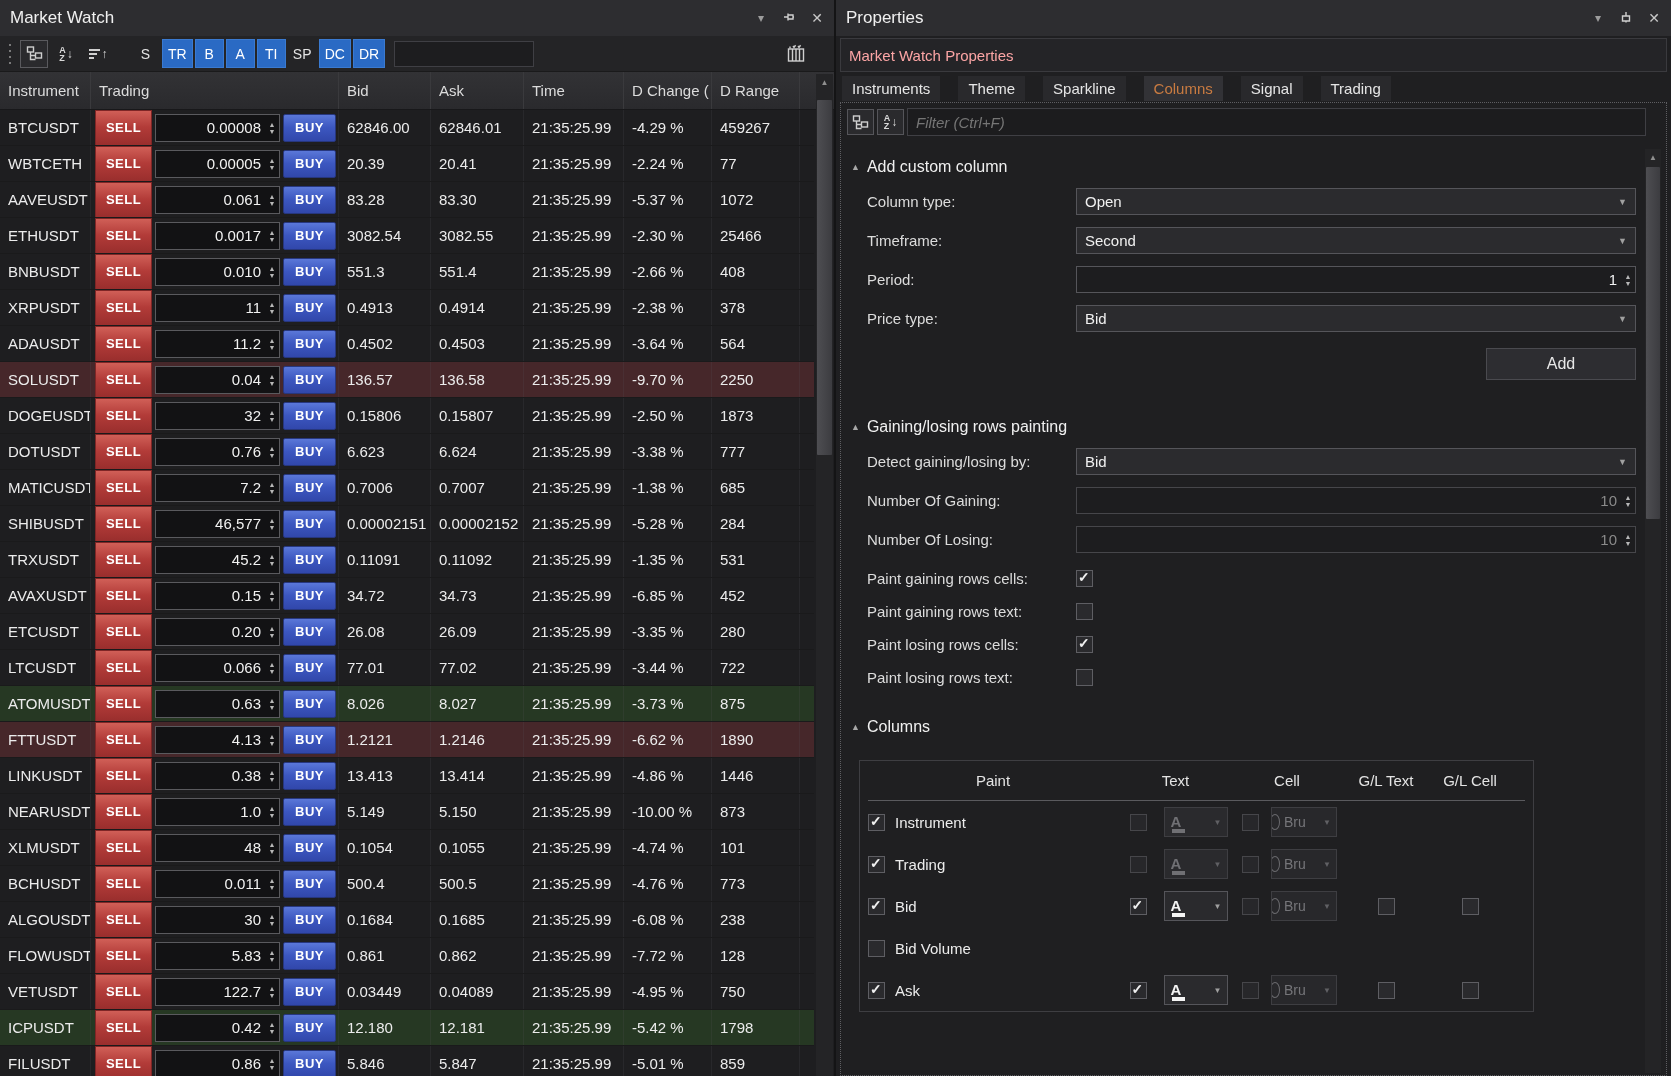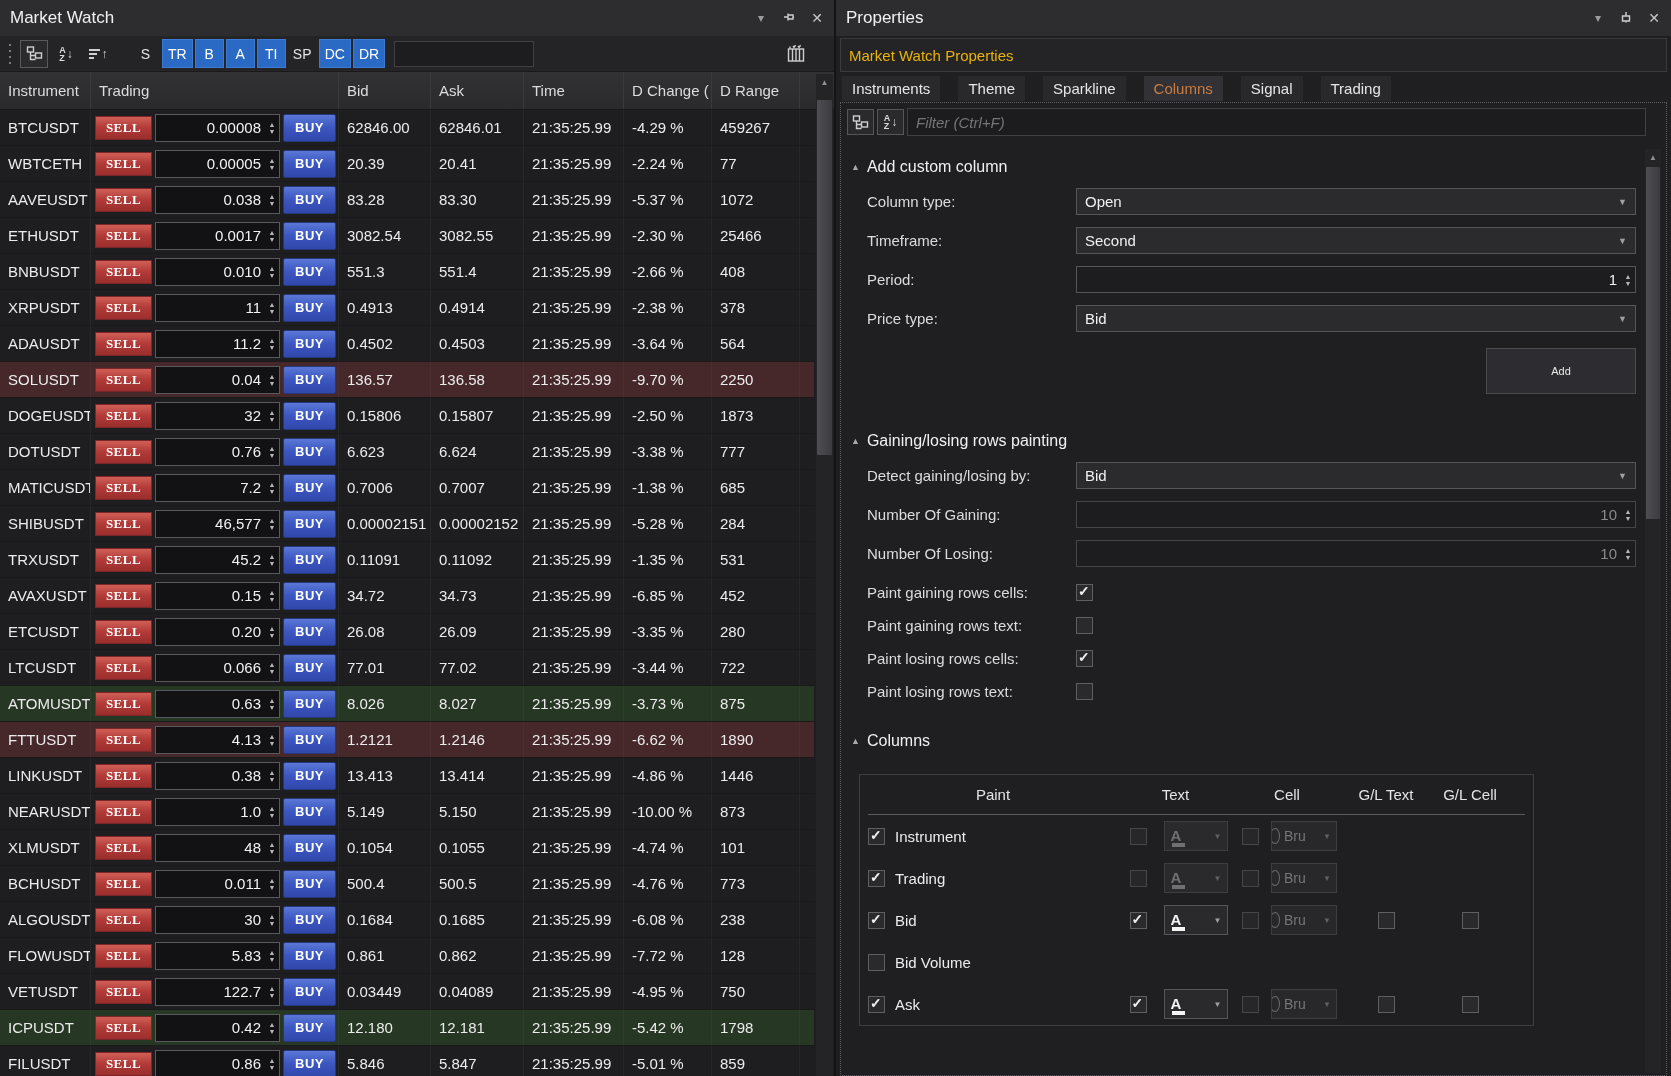--- a/index.html
+++ b/index.html
@@ -41,40 +41,40 @@
   .mw-header .hcell { display:flex; align-items:center; padding-left:8px; font-size:15px; color:#dcdcdc;
                       border-right:1px solid #3a3a3d; white-space:nowrap; overflow:hidden; }
   .mw-body { position:absolute; top:110px; left:0; right:20px; bottom:0; overflow:hidden; }
   .mw-row { display:grid; grid-template-columns:91px 248px 92px 93px 100px 88px 88px; height:36px;
             border-bottom:1px solid #1a1a1b; background:#1e1e20; }
   .mw-row.gain { background:#263823; }
   .mw-row.loss { background:#46272a; }
   .cell { display:flex; align-items:center; padding-left:8px; font-size:15px; color:#ececec;
           white-space:nowrap; overflow:hidden; border-right:1px solid rgba(90,90,95,.18); }
   .cell.trading { padding:0 2px 0 4px; gap:3px; }
-  .btn-sell { width:57px; height:24px; border:1px solid #7e2626; border-radius:0; color:#fff; font-size:13px; font-weight:bold;
+  .btn-sell { width:57px; height:36px; border:1px solid #7e2626; border-radius:0; color:#fff; font-size:13px; font-weight:bold;
               display:flex; align-items:center; justify-content:center; letter-spacing:.5px;
-              background:linear-gradient(#d05f57,#b23b38 48%,#992e2d);font-family:Liberation Serif, serif; }
+              background:linear-gradient(#d05f57,#b23b38 48%,#992e2d); }
   .btn-buy { width:53px; height:28px; border:1px solid #27377e; border-radius:2px; color:#fff; font-size:13px; font-weight:bold;
              display:flex; align-items:center; justify-content:center; letter-spacing:.5px;
              background:linear-gradient(#5a77d8,#3c57c0 48%,#3147ab); }
   .step { flex:1; height:28px; border:1px solid #5a5a5e; background:#121214; display:flex; align-items:stretch; }
   .step-val { flex:1; display:flex; align-items:center; justify-content:flex-end; font-size:15px; color:#f2f2f2; padding-right:4px; }
   .spin { width:14px; display:flex; flex-direction:column; align-items:center; justify-content:center; }
   .spin span { font-size:7px; line-height:7px; color:#b8b8b8; }
 
   .vscroll { position:absolute; width:17px; background:#242426; }
   .vscroll .arrow { height:16px; display:flex; align-items:center; justify-content:center; font-size:8px; color:#8f8f8f; }
   .vscroll .thumb { position:absolute; left:1px; right:1px; background:linear-gradient(90deg,#4e4e52,#3c3c40); border-radius:1px; }
   .mw-scroll { top:74px; bottom:0; right:1px; }
 
   
   .right { flex:1; background:#1f1f21; position:relative; display:flex; flex-direction:column; }
   .subtitle-bar { height:28px; margin:2px 4px 0 4px; background:#242427; border:1px solid #3a3a3e;
-                  display:flex; align-items:center; padding:16px 8px; font-size:15px; color:#eab308; }
+                  display:flex; align-items:center; padding:16px 8px; font-size:15px; color:#fca5a5; }
   .tabs { display:flex; gap:18px; margin:4px 4px 0 6px; }
   .tab { height:25px; padding:0 10px; display:flex; align-items:center; font-size:15px; color:#e6e6e6; background:#29292c; }
   .tab.selected { background:#323236; color:#c97b41; }
   .props-content { flex:1; margin:1px 4px 0 4px; border:1px dotted #5e5e62; position:relative; overflow:hidden;
                    padding:3px 0 0 2px; }
   .filter-row { display:flex; align-items:center; gap:3px; margin:2px 6px 0 4px; }
   .filter-row .icon-btn { width:27px; height:26px; border:1px solid #55555a; background:#2a2a2d; }
   .filter-input { flex:1; height:28px; background:#1c1c1e; border:1px solid #3f3f44; color:#9a9a9a; font-size:15px;
                   font-style:italic; padding:0 8px; outline:none; margin-right:14px; font-family:"Liberation Sans",sans-serif; }
   .section-hdr { display:flex; align-items:center; gap:7px; margin:22px 0 0 8px; font-size:16px; color:#f0f0f0; }
@@ -83,21 +83,21 @@
   .frow { display:grid; grid-template-columns:209px 1fr; align-items:center; margin:12px 0; }
   .frow .flabel { font-size:15px; color:#dcdcdc; }
   .combo { height:27px; background:#2b2b2e; border:1px solid #55555a; display:flex; align-items:center;
            padding:8px 8px; font-size:15px; color:#f0f0f0; position:relative; }
   .combo .caret { position:absolute; right:8px; font-size:9px; color:#a0a0a0; }
   .numbox { height:27px; background:#1d1d1f; border:1px solid #55555a; display:flex; align-items:stretch; }
   .numbox .nval { flex:1; display:flex; align-items:center; justify-content:flex-end; font-size:15px; color:#f2f2f2; padding-right:4px; }
   .numbox.dim { border-color:#46464a; }
   .numbox.dim .nval { color:#8a8a8a; }
   .add-row { display:flex; justify-content:flex-end; margin:16px 30px 0 0; }
-  .btn-add { width:150px; height:46px; background:#2d2d31; border:1px solid #4a4a4f; color:#e8e8e8; font-size:11px;
+  .btn-add { width:150px; height:32px; background:#2d2d31; border:1px solid #4a4a4f; color:#e8e8e8; font-size:16px;
              display:flex; align-items:center; justify-content:center; }
   .checks { margin:10px 30px 0 24px; }
   .crow { display:grid; grid-template-columns:209px auto; align-items:center; height:26px; margin:7px 0; }
   .crow .flabel { font-size:15px; color:#dcdcdc; }
   .cb { width:17px; height:17px; background:#2a2a2d; border:1px solid #5e5e63; position:relative; }
   .cb.checked::after { content:"✓"; position:absolute; left:1px; top:-2px; font-size:14px; font-weight:bold; color:#f0f0f0; }
   .cb.dim { border-color:#46464a; background:#27272a; }
 
   .cols-table { margin:24px 0 0 16px; width:675px; border:1px solid #3e3e42; }
   .ct-grid { display:grid; grid-template-columns:250px 40px 75px 34px 74px 90px 78px; align-items:center; }
@@ -234,21 +234,21 @@
           <div class="cell">20.41</div>
           <div class="cell">21:35:25.99</div>
           <div class="cell">-2.24 %</div>
           <div class="cell">77</div>
         </div>
         <div class="mw-row">
           <div class="cell">AAVEUSDT</div>
           <div class="cell trading">
             <div class="btn-sell">SELL</div>
             <div class="step">
-              <div class="step-val">0.038</div>
+              <div class="step-val">0.061</div>
               <div class="spin">
                 <span>▲</span>
                 <span>▼</span>
               </div>
             </div>
             <div class="btn-buy">BUY</div>
           </div>
           <div class="cell">83.28</div>
           <div class="cell">83.30</div>
           <div class="cell">21:35:25.99</div>

